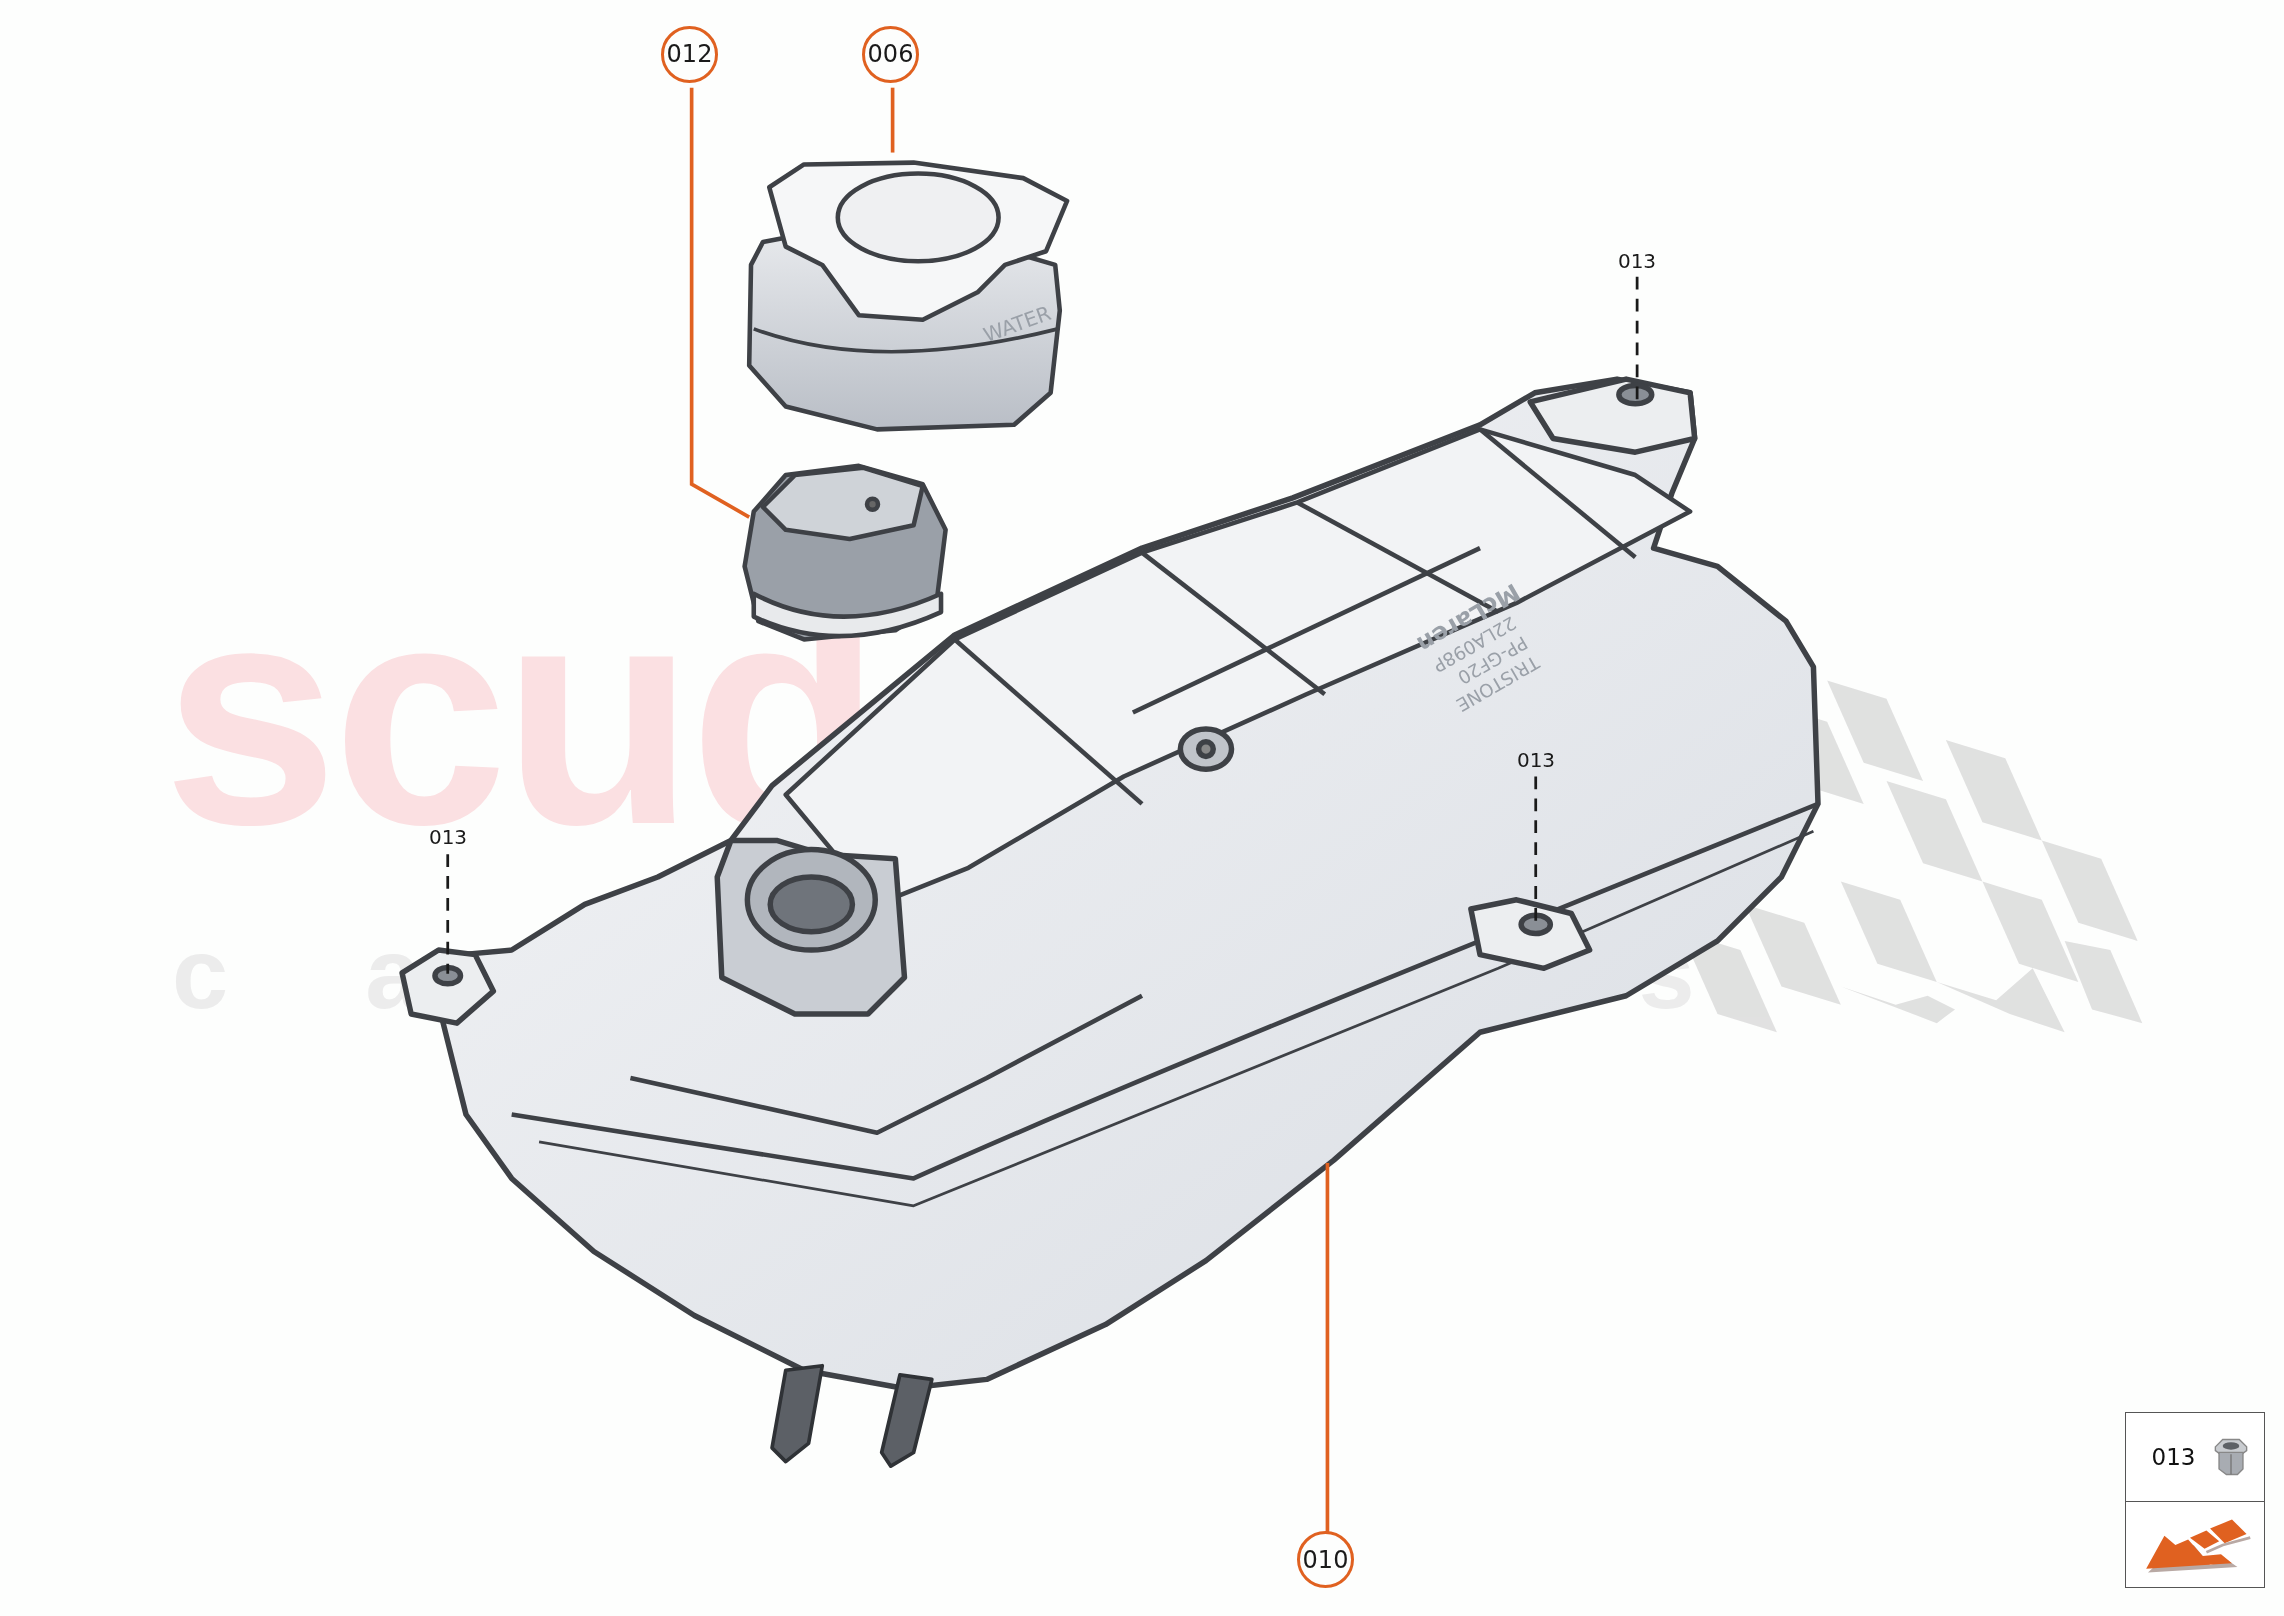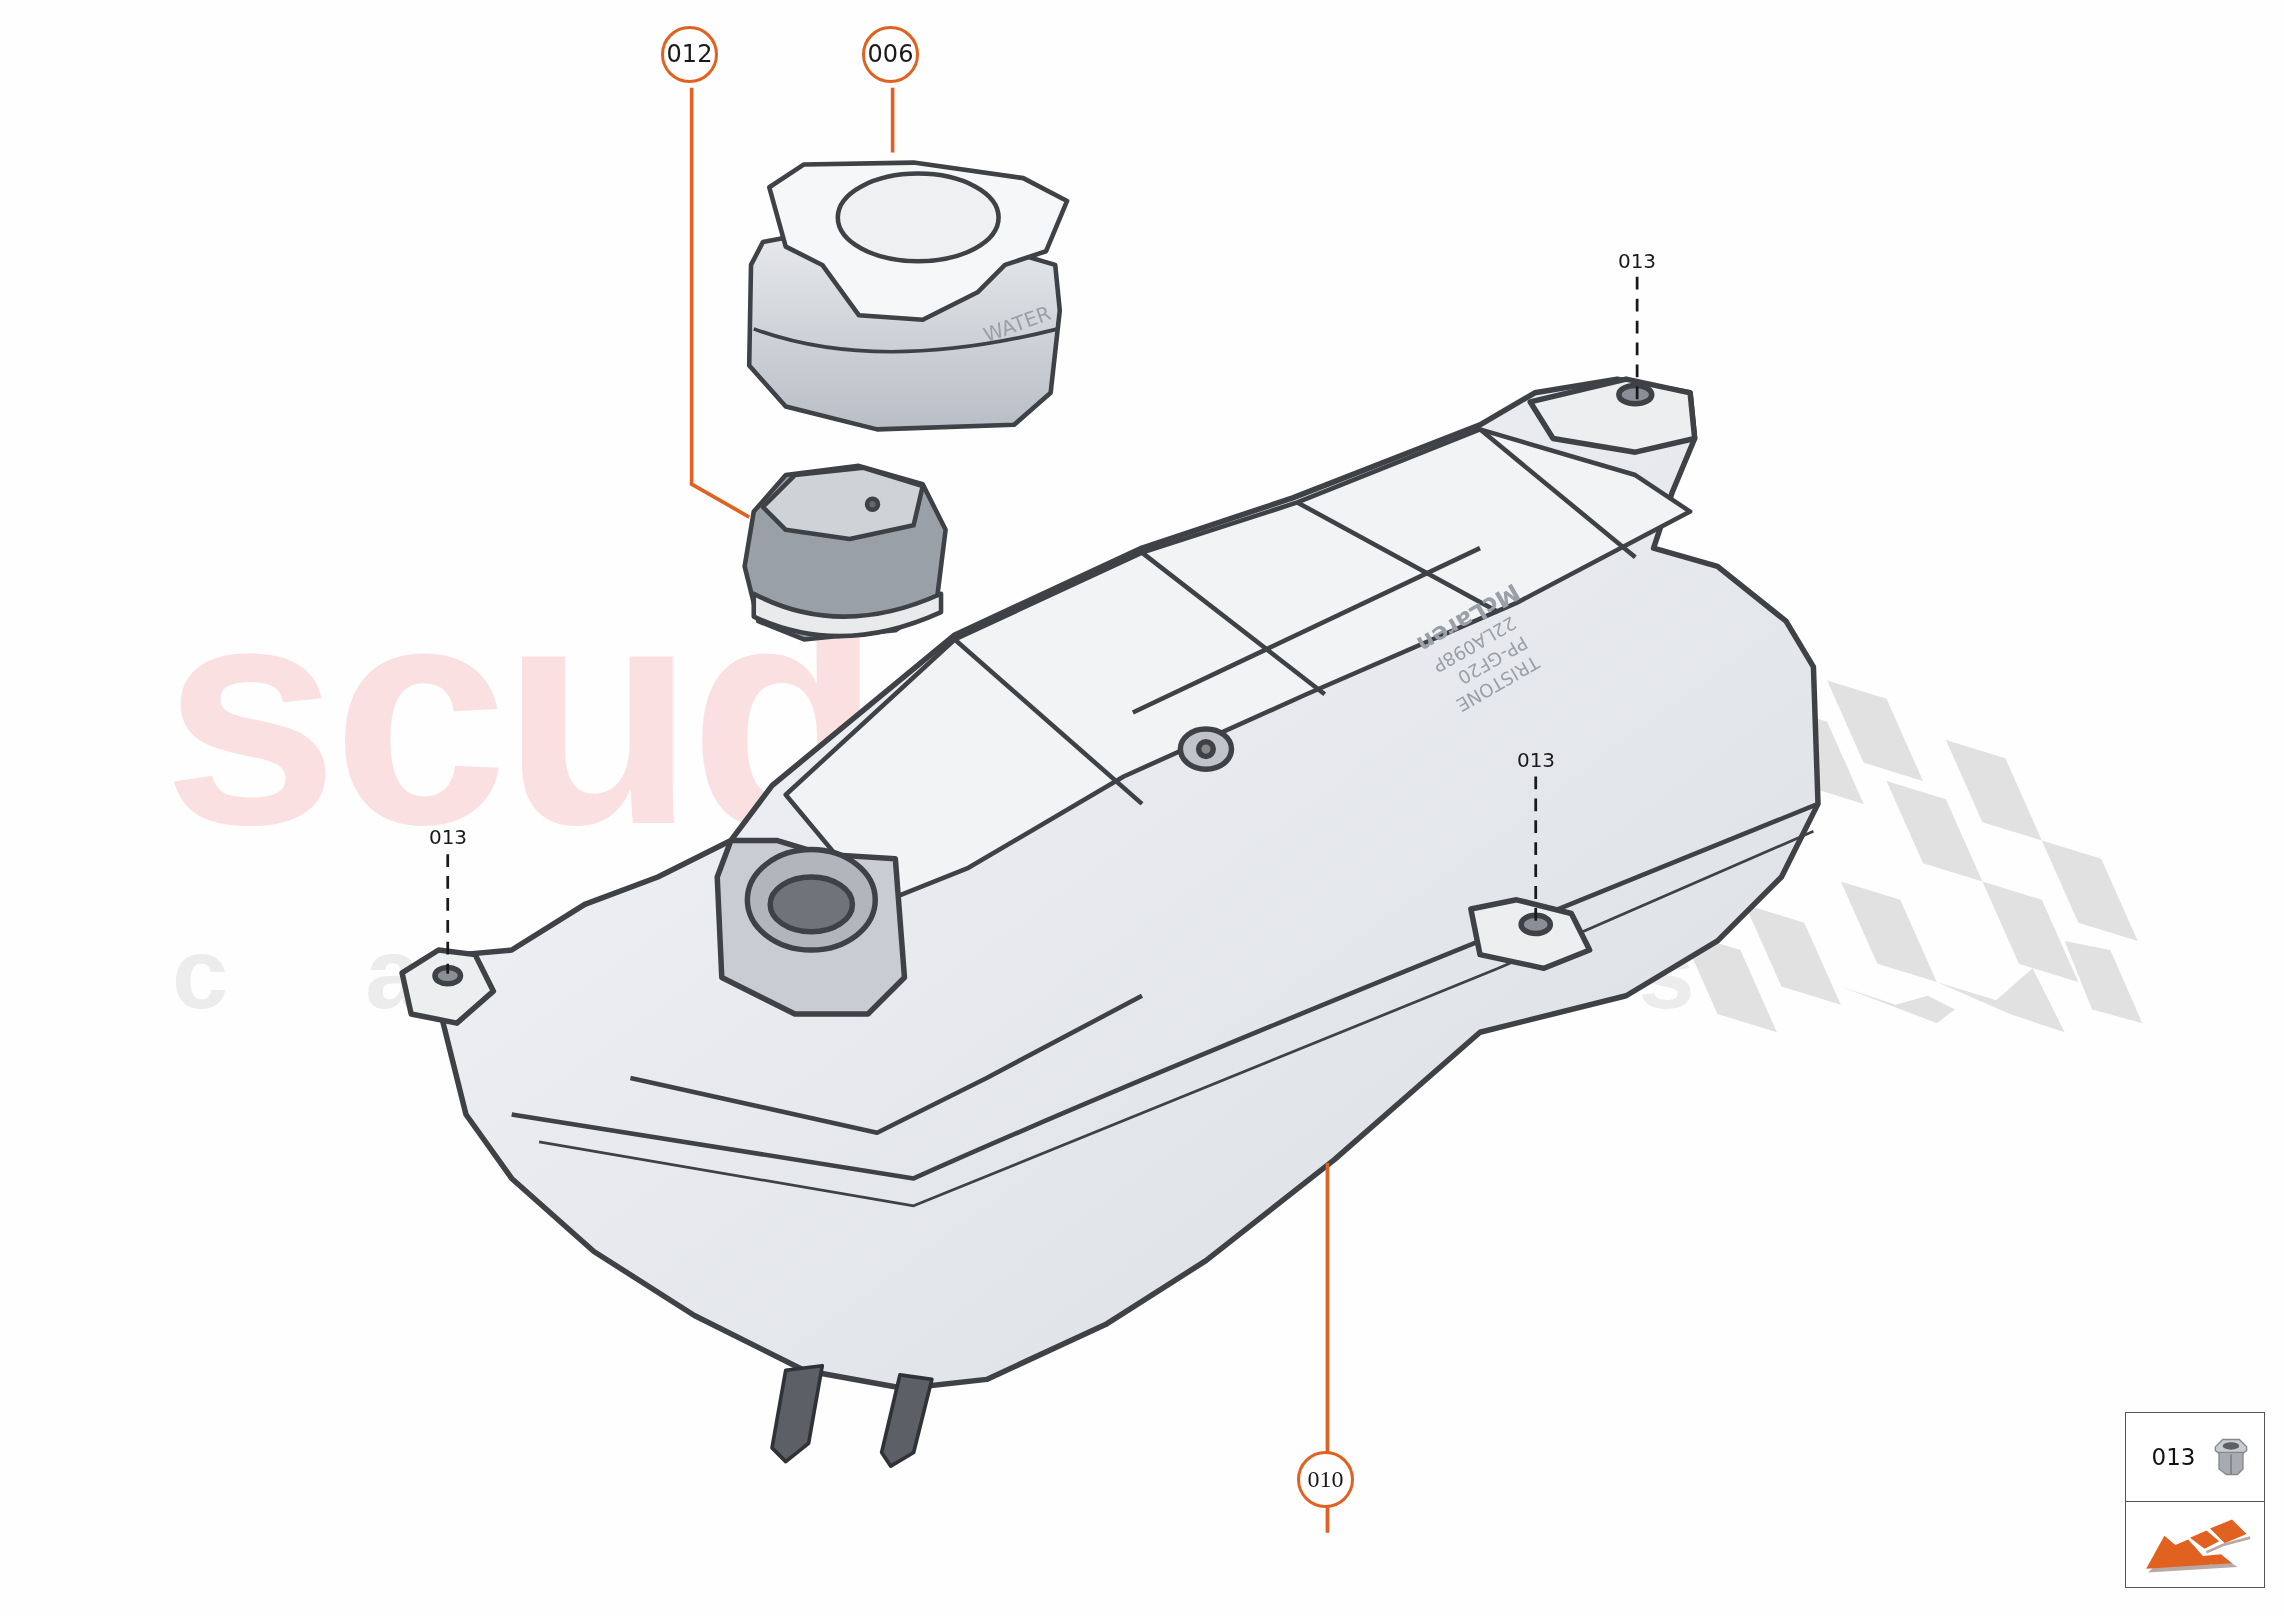--- a/index.html
+++ b/index.html
@@ -127,21 +127,21 @@
     <line x1="490" y1="935" x2="490" y2="1066"></line>
   </g>
 </svg>
 
 <div class="callout" style="left:661px; top:25.6px;">
   <span>012</span>
 </div>
 <div class="callout" style="left:862px; top:25.6px;">
   <span>006</span>
 </div>
-<div class="callout" style="left:1297px; top:1451px;font-family:Liberation Serif, serif;">
+<div class="callout" style="left:1297px; top:1531px;">
   <span>010</span>
 </div>
 
 <div class="ref-label" style="left:1637px; top:249px;">013</div>
 <div class="ref-label" style="left:1536px; top:748px;">013</div>
 <div class="ref-label" style="left:448px; top:825px;">013</div>
 
 <div class="legend">
   <div class="legend-row1">
     <span class="legend-num">013</span>

